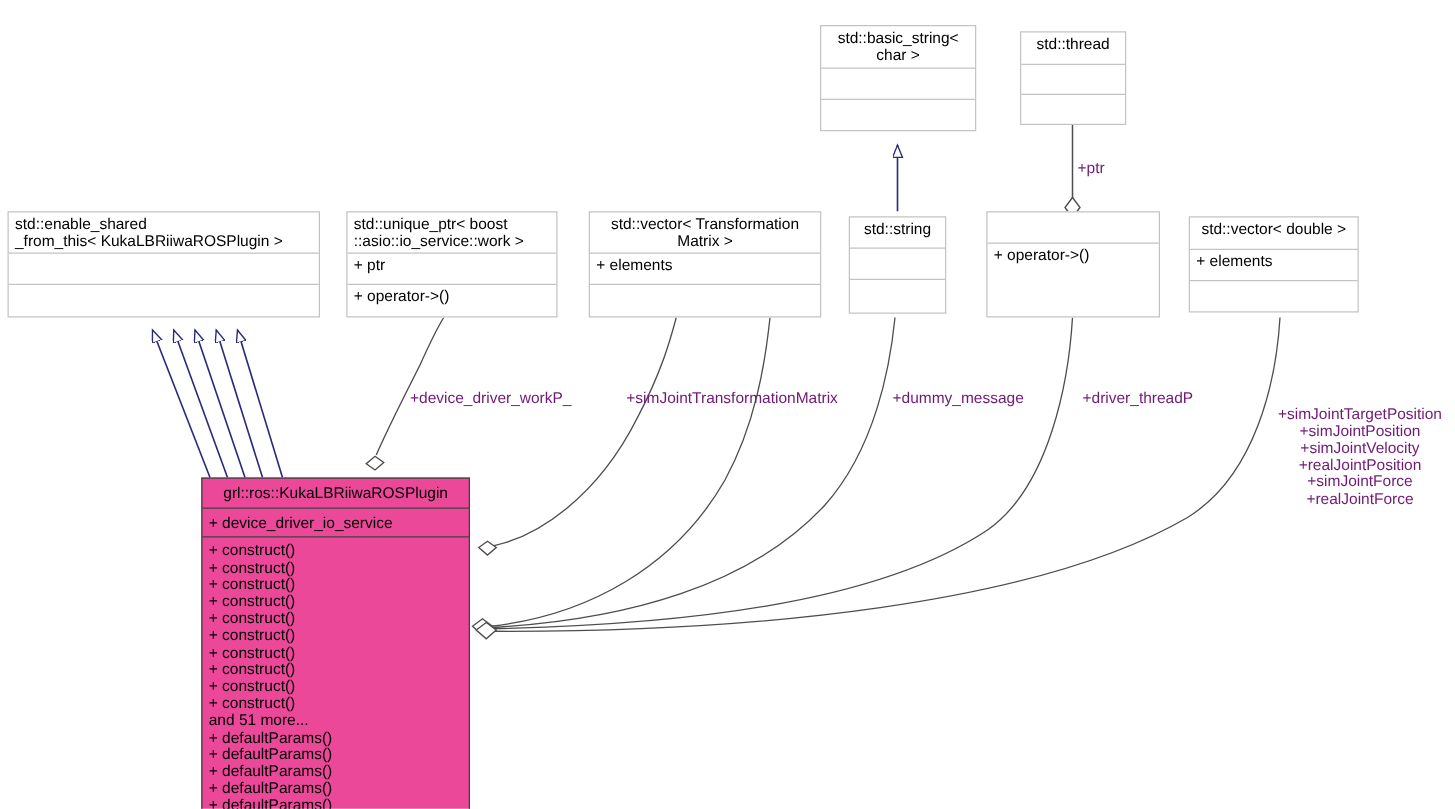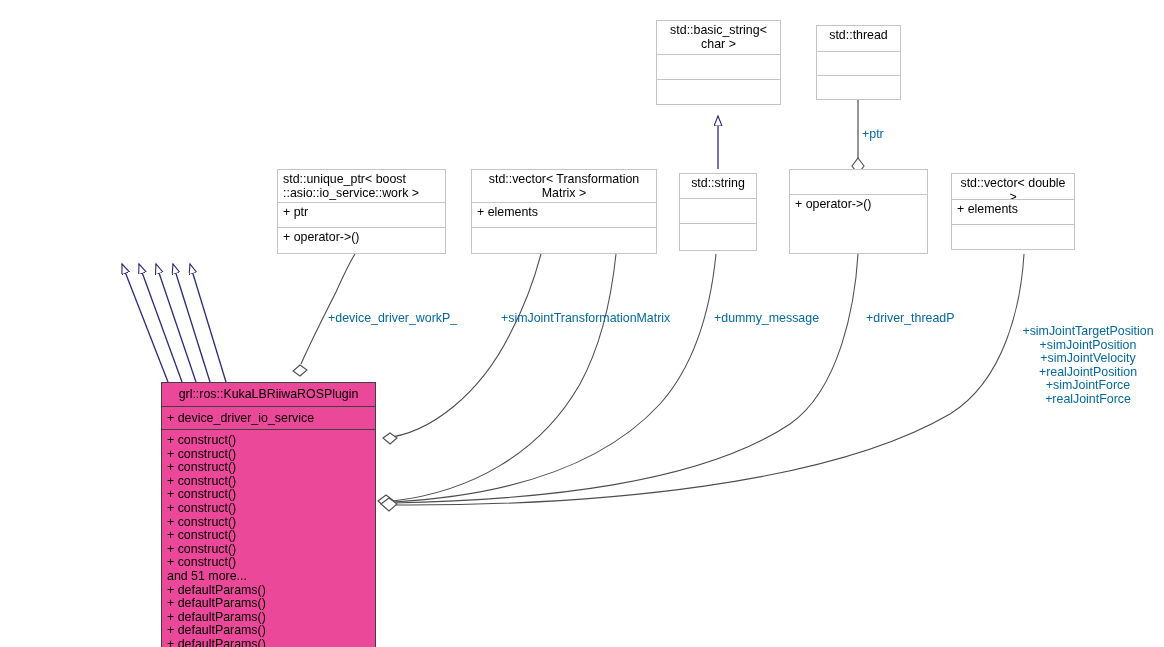--- a/index.html
+++ b/index.html
@@ -64,21 +64,21 @@
   .uml-class .memberline {
     white-space: pre;
     display: block;
     line-height: 13.6px;
   }
   
   .edge-label {
     position: absolute;
     font-size: 12.4px;
     line-height: 13.6px;
-    color: #0369a1;
+    color: #701a75;
     white-space: pre-line;
     z-index: 6;
     background: transparent;
   }
   .edge-label.center { text-align: center; margin-top: 48px; }
 </style>
 </head>
 <body>
 
 <div id="diagram">
@@ -138,20 +138,26 @@
     <div class="row attrs" style="height:25px;"></div>
     <div class="row ops last" style="height:24px;"></div>
   </div>
 
   <div class="uml-class" style="left:816px; top:11px; width:85px; height:75px;">
     <div class="row title" style="height:26px;">std::thread</div>
     <div class="row attrs" style="height:24px;"></div>
     <div class="row ops last" style="height:23px;"></div>
   </div>
 
+  <div class="uml-class" style="left:6px; top:155px; width:250px; height:85px;">
+    <div class="row title leftalign" style="height:33px;">std::enable_shared
+_from_this&lt; KukaLBRiiwaROSPlugin &gt;</div>
+    <div class="row attrs" style="height:25px;"></div>
+    <div class="row ops last" style="height:25px;"></div>
+  </div>
 
   <div class="uml-class" style="left:277px; top:155px; width:169px; height:85px;">
     <div class="row title leftalign" style="height:33px;">std::unique_ptr&lt; boost
 ::asio::io_service::work &gt;</div>
     <div class="row attrs" style="height:25px;">+ ptr</div>
     <div class="row ops last" style="height:25px;">+ operator-&gt;()</div>
   </div>
 
   <div class="uml-class" style="left:471px; top:155px; width:186px; height:85px;">
     <div class="row title" style="height:33px;">std::vector&lt; Transformation
@@ -164,21 +170,21 @@
     <div class="row title" style="height:25px;">std::string</div>
     <div class="row attrs" style="height:25px;"></div>
     <div class="row ops last" style="height:26px;"></div>
   </div>
 
   <div class="uml-class" style="left:789px; top:155px; width:139px; height:85px;">
     <div class="row attrs" style="height:25px;"></div>
     <div class="row ops last" style="height:25px;">+ operator-&gt;()</div>
   </div>
 
-  <div class="uml-class" style="left:951px; top:159px; width:124px; height:77px;">
+  <div class="uml-class" style="left:951px; top:159px; width:136px; height:77px;">
     <div class="row title" style="height:26px;">std::vector&lt; double &gt;</div>
     <div class="row attrs" style="height:25px;">+ elements</div>
     <div class="row ops last" style="height:24px;"></div>
   </div>
 
   <div class="uml-class highlight" style="left:161px; top:368px; width:215px; height:270px;">
     <div class="row title" style="height:24px; line-height:17px;">grl::ros::KukaLBRiiwaROSPlugin</div>
     <div class="row attrs" style="height:23px; line-height:16px;">+ device_driver_io_service</div>
     <div class="row ops last" style="height:223px; padding-top:4px;" id="main-class-ops">
         <span class="memberline">+ construct()</span>

